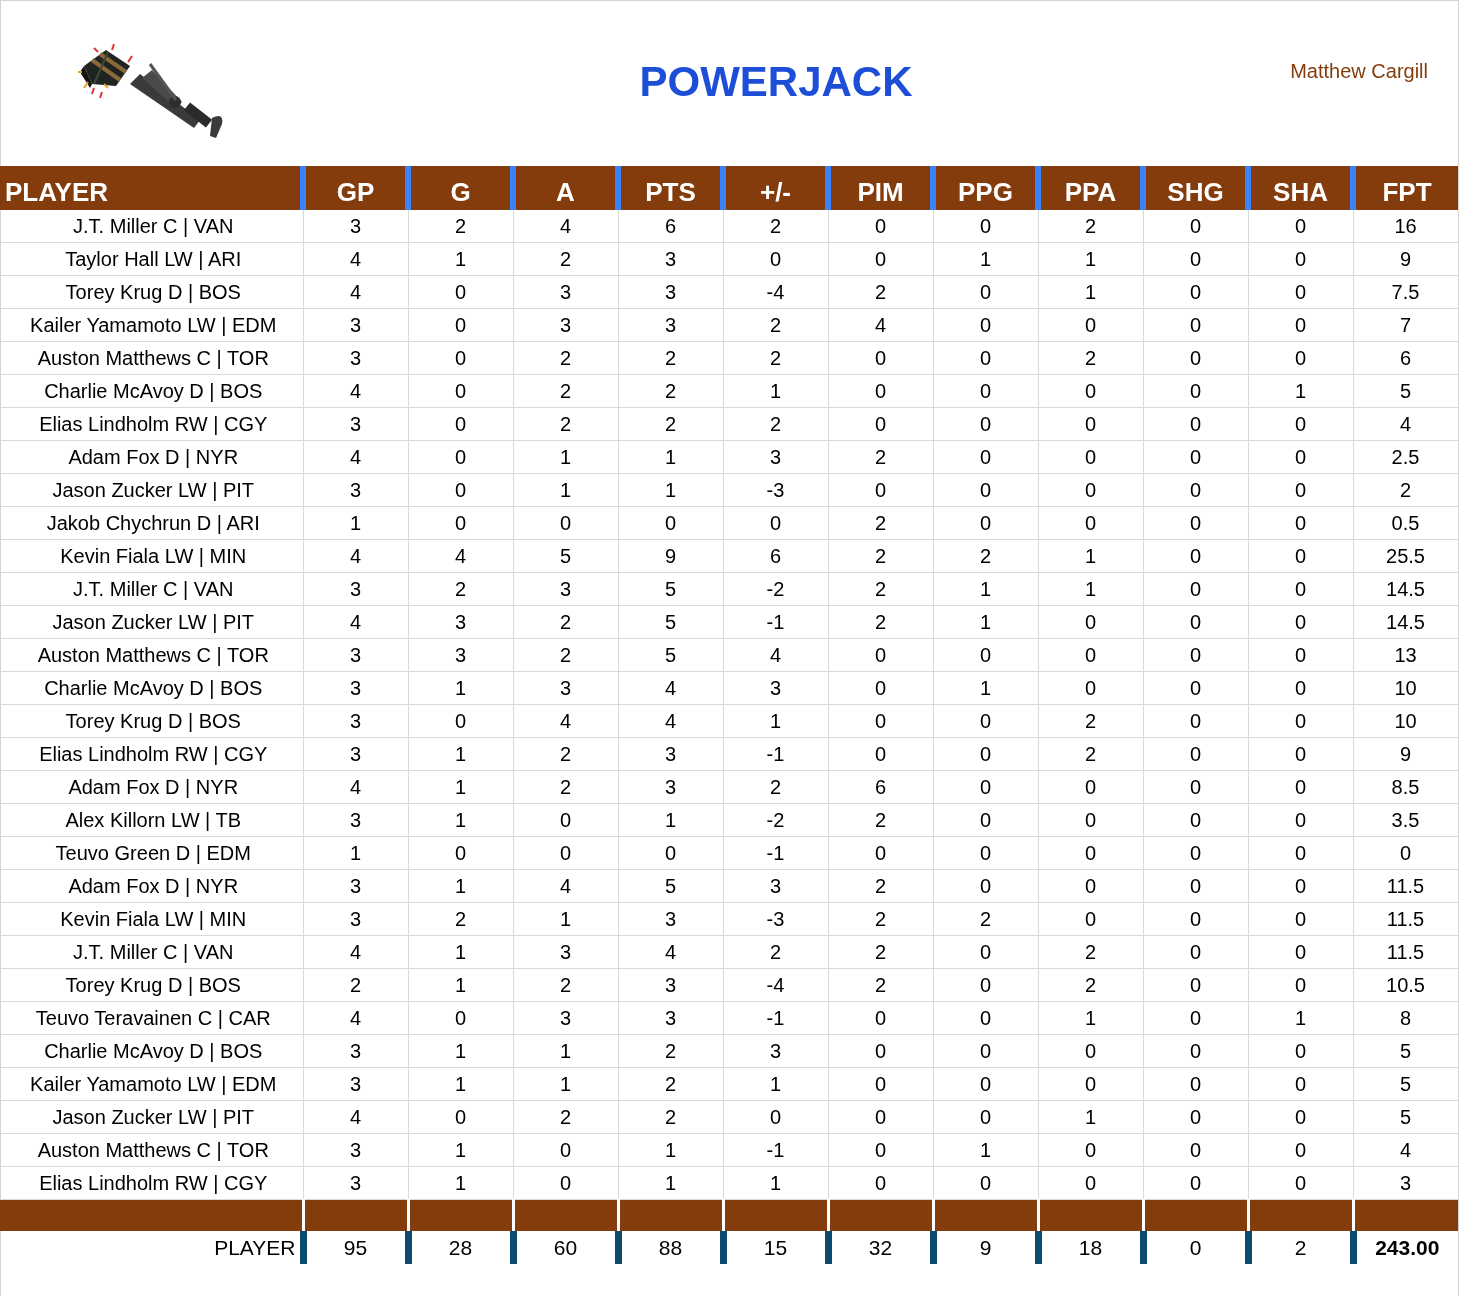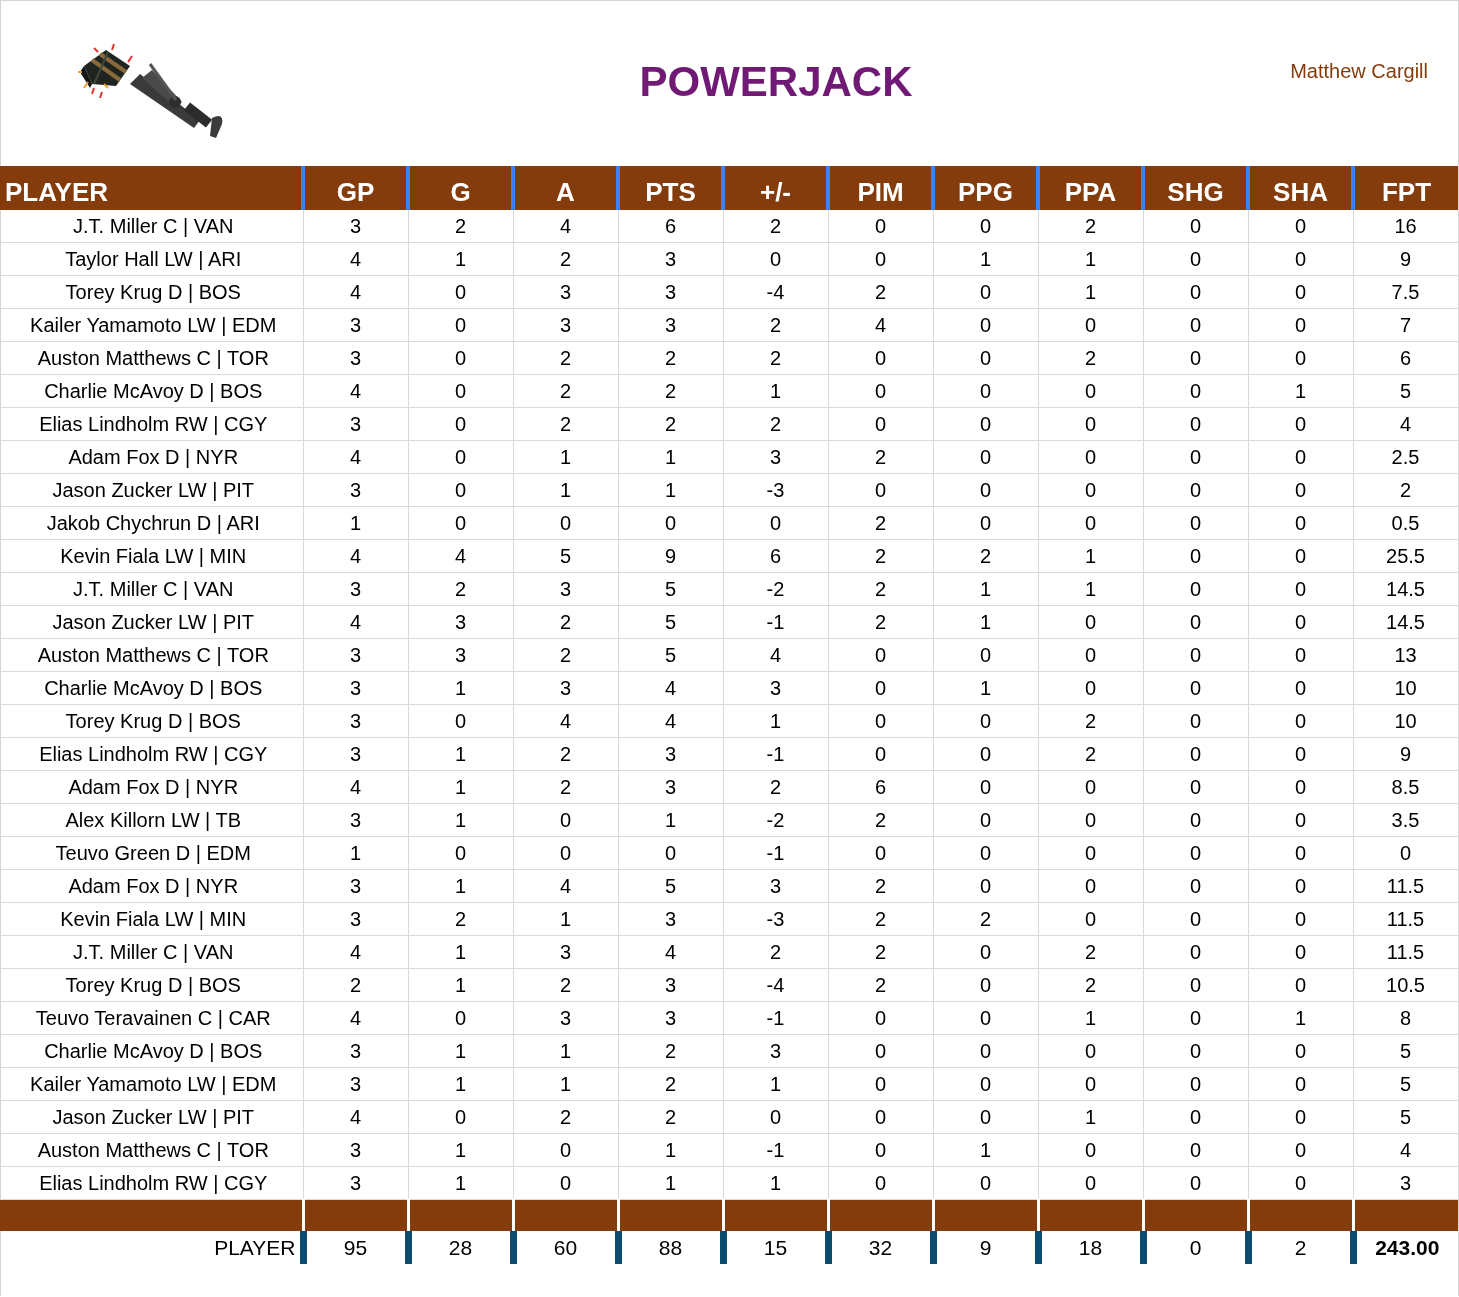--- a/index.html
+++ b/index.html
@@ -1,27 +1,27 @@
 <!DOCTYPE html>
 <html><head>
 <meta charset="utf-8">
 <style>
   html, body { margin: 0; padding: 0; background: #ffffff; }
   body { width: 1459px; height: 1297px; position: relative; overflow: hidden;
          font-family: "Liberation Sans", "DejaVu Sans", sans-serif; color: #000; }
   .frame { position: absolute; left: 0; top: 0; width: 1457px; height: 1295px; border: 1px solid #d4d4d4; border-bottom: none; }
   .logo { position: absolute; left: 72px; top: 22px; width: 160px; height: 120px; }
   .title { position: absolute; left: 600px; top: 58px; width: 352px; text-align: center;
-           font-size: 42px; font-weight: bold; color: #701a75; letter-spacing: 0px; }
+           font-size: 42px; font-weight: bold; color: #1d4ed8; letter-spacing: 0px; }
   .owner { position: absolute; right: 31px; top: 60px; font-size: 20px; color: #843c0c; }
   table { position: absolute; left: 0; top: 166px; border-collapse: collapse; table-layout: fixed; padding-left: 24px; }
   col.c-player { width: 303px; }
   col.c-stat { width: 105px; }
   th { background: #843c0c; color: #ffffff; height: 42px; padding: 0; font-size: 26px; font-weight: bold;
-       border-left: 4px solid #3b82f6; text-align: center; vertical-align: bottom; padding-bottom: 2px; }
+       border-left: 6px solid #3b82f6; text-align: center; vertical-align: bottom; padding-bottom: 2px; }
   th.player-h { text-align: left; padding-left: 5px; border-left: none; }
   td { height: 32px; padding: 0; font-size: 20px; text-align: center; border: 1px solid #d9d9d9; border-top: none;
        vertical-align: middle; }
   td.name { text-align: center; padding-left: 4px; border-left: none; }
   tr.bar td { background: #843c0c; height: 31px; border: none; border-left: 3px solid #ffffff; border-top: 1px solid #ffffff; }
   tr.bar td:first-child { border-left: none; }
   tr.totals td { height: 33px; border: none; border-left: 7px solid #0c4a6e; font-size: 21px; }
   tr.totals td.tot-label { text-align: right; padding-right: 4px; border-left: none; }
   tr.totals td.fpt-total { font-weight: bold; }
 </style>

